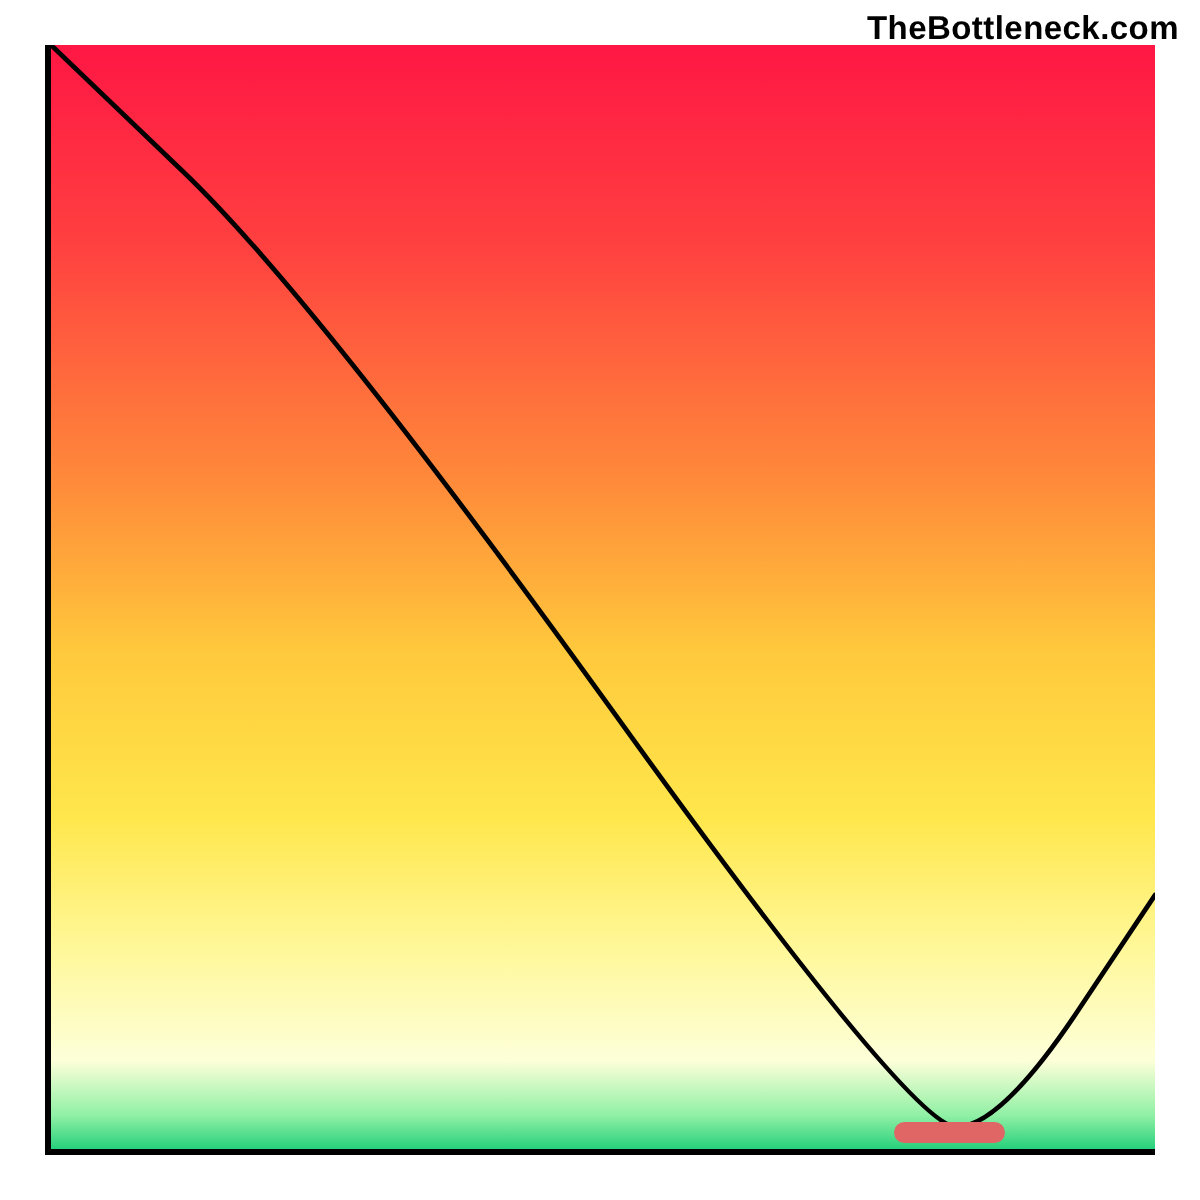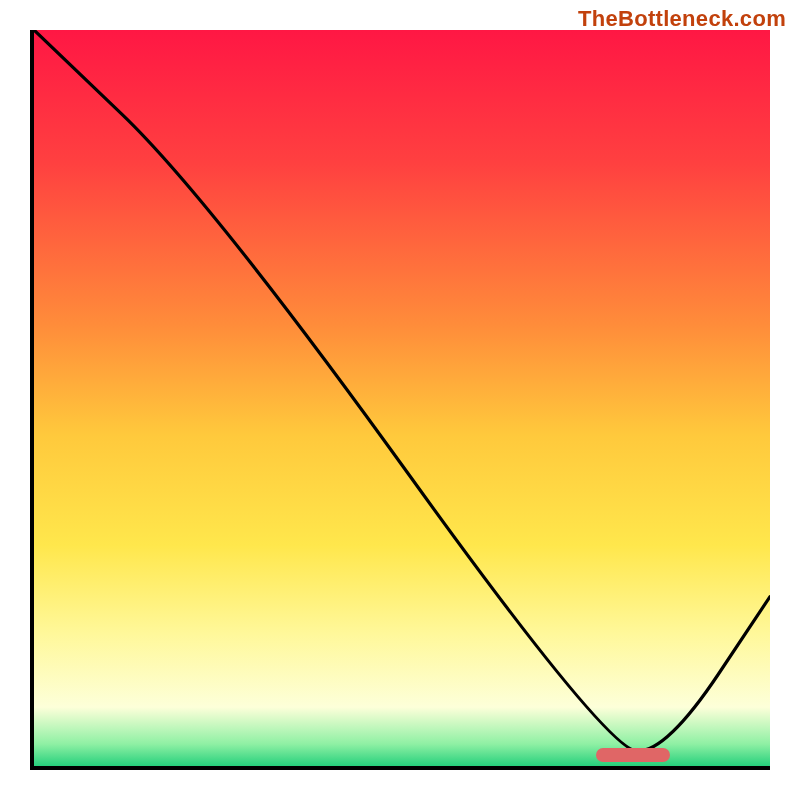--- a/index.html
+++ b/index.html
@@ -15,21 +15,21 @@
     position: relative;
     width: 800px;
     height: 800px;
   }
   .watermark {
     position: absolute;
     top: 6px;
     right: 14px;
     font-size: 22px;
     font-weight: bold;
-    color: #c2410c;
+    color: #000000;
     letter-spacing: 0.3px;
     z-index: 10;
   }
   .plot-area {
     position: absolute;
     left: 30px;
     top: 30px;
     width: 740px;
     height: 740px;
     border: 4px solid #000;

